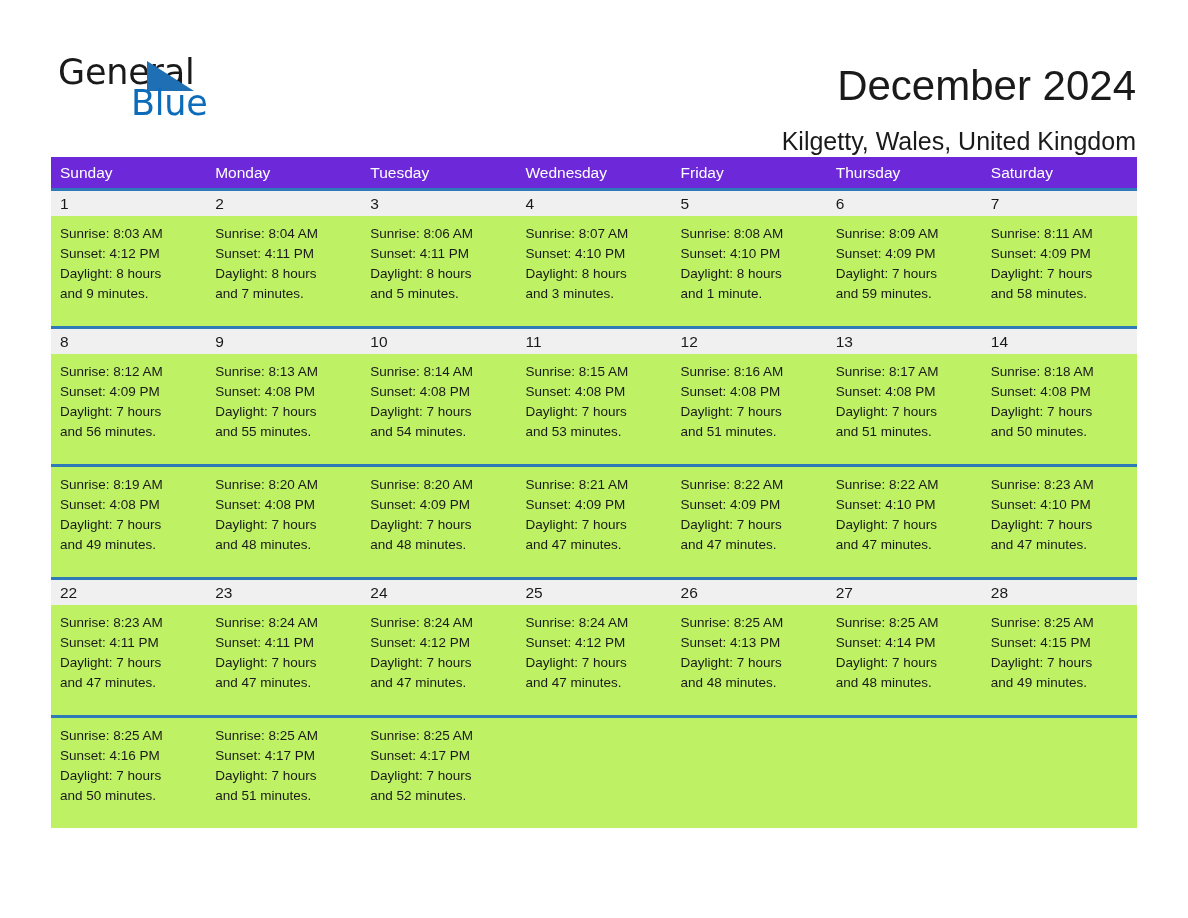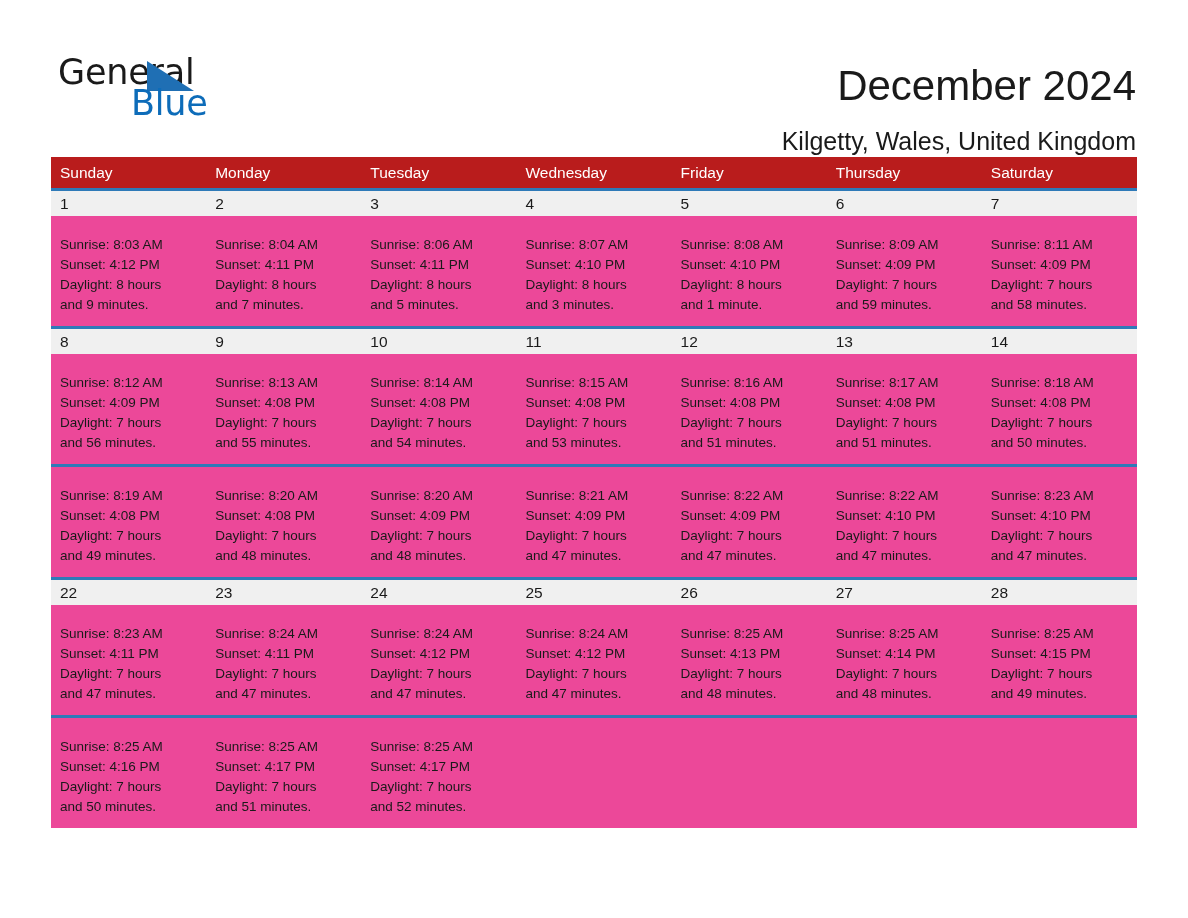--- a/index.html
+++ b/index.html
@@ -92,21 +92,21 @@
   
   .calendar {
     position: absolute;
     left: 51px;
     top: 157px;
     width: 1086px;
   }
   .weekday-row {
     display: flex;
     width: 100%;
-    background: #b91c1c;
+    background: #6d28d9;
     height: 31px;
   }
   .weekday-cell {
     flex: 1 1 0;
     box-sizing: border-box;
     color: #ffffff;
     font-size: 15.5px;
     line-height: 31px;
     padding-left: 9px;
     white-space: nowrap;
@@ -130,23 +130,22 @@
     flex: 1 1 0;
     box-sizing: border-box;
     font-size: 15.5px;
     line-height: 25px;
     padding-left: 9px;
     color: #1a1a1a;
   }
   .details-row {
     display: flex;
     width: 100%;
-    background: #ec4899;
+    background: #bef264;
     height: 110px;
-    align-items: center;
   }
   .detail-cell {
     flex: 1 1 0;
     box-sizing: border-box;
     padding: 8px 8px 0 9px;
     font-size: 13.5px;
     line-height: 20px;
     color: #1a1a1a;
   }
   .detail-cell .ln {

